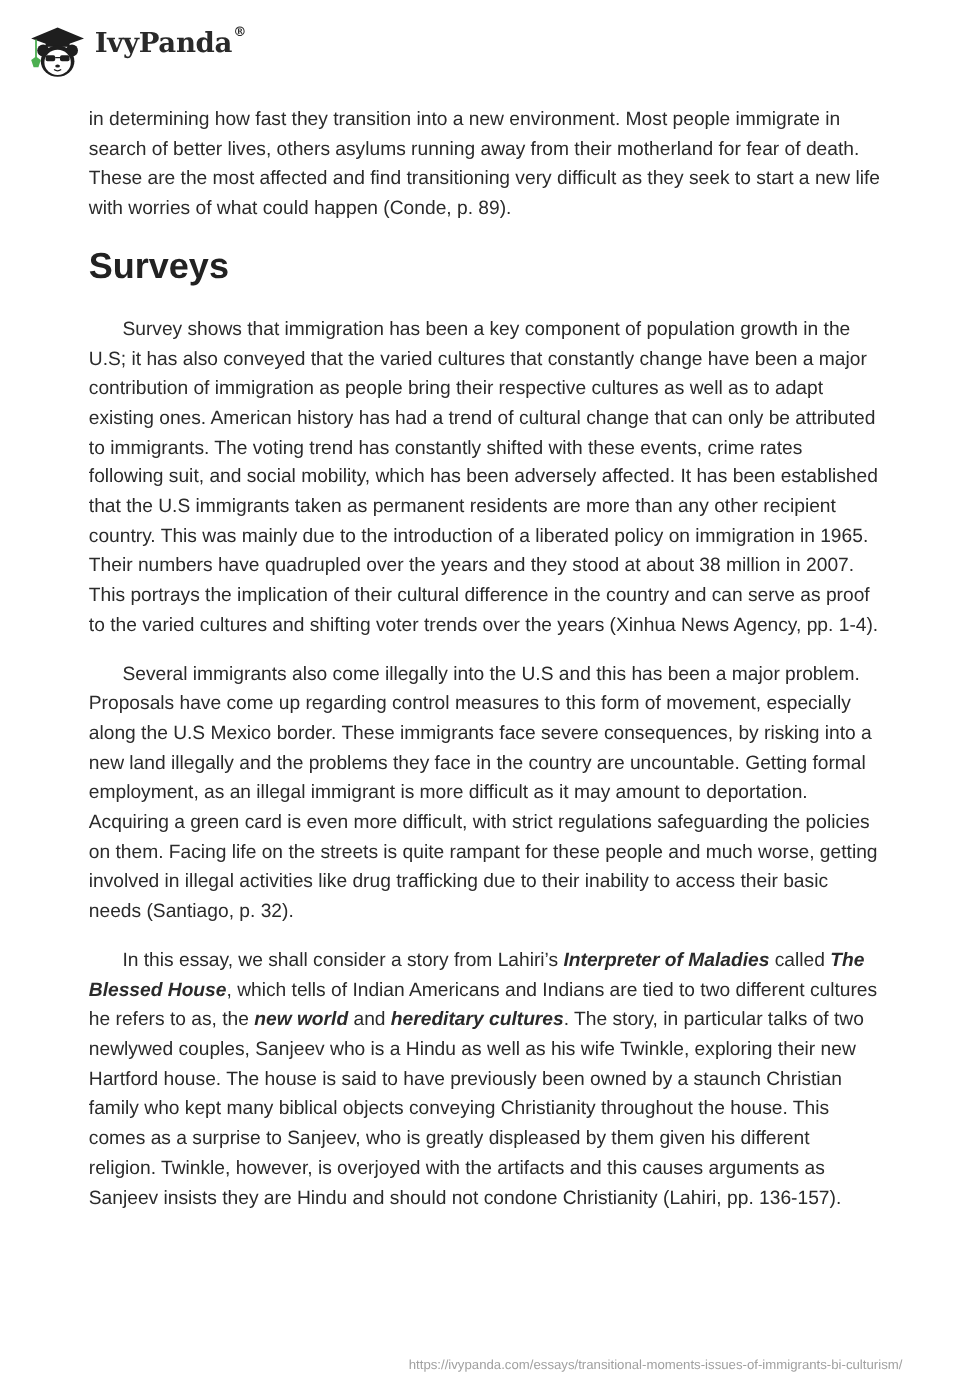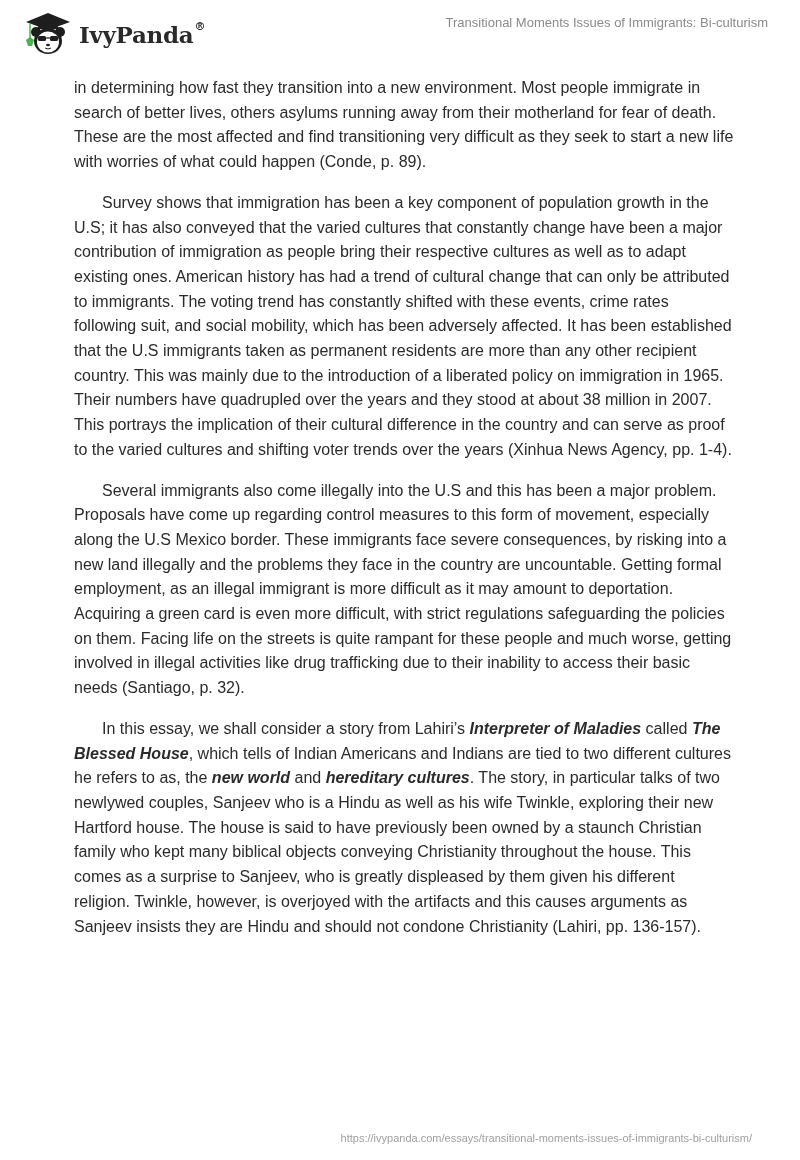--- a/index.html
+++ b/index.html
@@ -16,23 +16,22 @@
       color: #2b2b2b;
     }
     .header {
       position: absolute;
       top: 0; left: 0; right: 0;
       height: 60px;
     }
     .logo {
       position: absolute;
       left: 18px;
-      top: 10px;
+      top: 20px;
       display: flex;
-      align-items: center;
     }
     .logo-icon {
       width: 56px;
       height: 46px;
     }
     .logo-text {
       font-family: "DejaVu Serif", "Liberation Serif", serif;
       font-weight: bold;
       font-size: 23px;
       color: #2a2a2a;
@@ -54,21 +53,21 @@
       font-size: 13px;
       color: #8a8a8a;
     }
     .content {
       position: absolute;
       left: 74px;
       top: 72px;
       width: 660px;
     }
     .content p {
-      margin: 4px 0 16px 0;
+      margin: 16px 0 16px 0;
       font-size: 16px;
       line-height: 24.7px;
       color: #2b2b2b;
     }
     .content p.indent {
       text-indent: 28px;
     }
     .content h2 {
       margin: 10px 0 20px 0;
       font-size: 30px;
@@ -106,23 +105,23 @@
 
       <rect x="20" y="26" width="8" height="5" rx="1.5" fill="#1e1e1e"></rect>
       <rect x="32" y="26" width="8" height="5" rx="1.5" fill="#1e1e1e"></rect>
       <line x1="28" y1="28" x2="32" y2="28" stroke="#1e1e1e" stroke-width="1.2"></line>
 
       <ellipse cx="30" cy="35" rx="2" ry="1.3" fill="#1e1e1e"></ellipse>
       <path d="M27,38 Q30,40 33,38" stroke="#1e1e1e" stroke-width="1" fill="none"></path>
     </svg>
     <span class="logo-text"><span>IvyPanda</span><span class="logo-reg">®</span></span>
   </div>
-  <div class="doc-title">Transitional Moments Issues of Immigrants: Bi-culturism</div>
 </div>
 
 <div class="content">
   <p>in determining how fast they transition into a new environment. Most people immigrate in search of better lives, others asylums running away from their motherland for fear of death. These are the most affected and find transitioning very difficult as they seek to start a new life with worries of what could happen (Conde, p. 89).</p>
+  <h2>Surveys</h2>
   <p class="indent">Survey shows that immigration has been a key component of population growth in the U.S; it has also conveyed that the varied cultures that constantly change have been a major contribution of immigration as people bring their respective cultures as well as to adapt existing ones. American history has had a trend of cultural change that can only be attributed to immigrants. The voting trend has constantly shifted with these events, crime rates following suit, and social mobility, which has been adversely affected. It has been established that the U.S immigrants taken as permanent residents are more than any other recipient country. This was mainly due to the introduction of a liberated policy on immigration in 1965. Their numbers have quadrupled over the years and they stood at about 38 million in 2007. This portrays the implication of their cultural difference in the country and can serve as proof to the varied cultures and shifting voter trends over the years (Xinhua News Agency, pp. 1-4).</p>
   <p class="indent">Several immigrants also come illegally into the U.S and this has been a major problem. Proposals have come up regarding control measures to this form of movement, especially along the U.S Mexico border. These immigrants face severe consequences, by risking into a new land illegally and the problems they face in the country are uncountable. Getting formal employment, as an illegal immigrant is more difficult as it may amount to deportation. Acquiring a green card is even more difficult, with strict regulations safeguarding the policies on them. Facing life on the streets is quite rampant for these people and much worse, getting involved in illegal activities like drug trafficking due to their inability to access their basic needs (Santiago, p. 32).</p>
   <p class="indent"><span>In this essay, we shall consider a story from Lahiri’s </span><i>Interpreter of Maladies</i><span> called </span><i>The Blessed House</i><span>, which tells of Indian Americans and Indians are tied to two different cultures he refers to as, the </span><i>new world</i><span> and </span><i>hereditary cultures</i><span>. The story, in particular talks of two newlywed couples, Sanjeev who is a Hindu as well as his wife Twinkle, exploring their new Hartford house. The house is said to have previously been owned by a staunch Christian family who kept many biblical objects conveying Christianity throughout the house. This comes as a surprise to Sanjeev, who is greatly displeased by them given his different religion. Twinkle, however, is overjoyed with the artifacts and this causes arguments as Sanjeev insists they are Hindu and should not condone Christianity (Lahiri, pp. 136-157).</span></p>
 </div>
 
 <div class="footer-url">https://ivypanda.com/essays/transitional-moments-issues-of-immigrants-bi-culturism/</div>
 
 </body></html>

